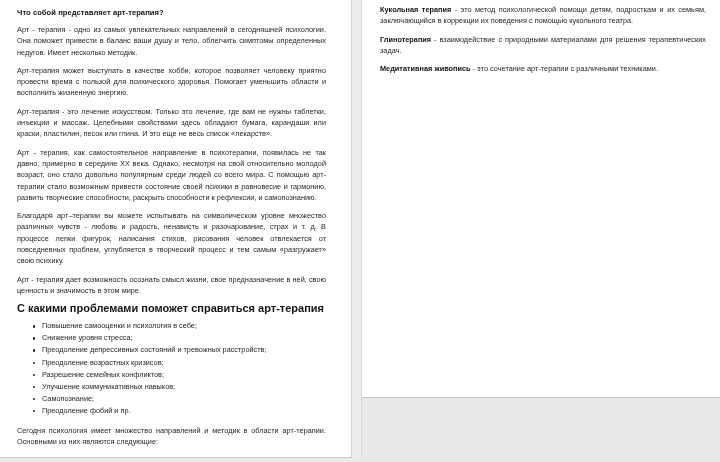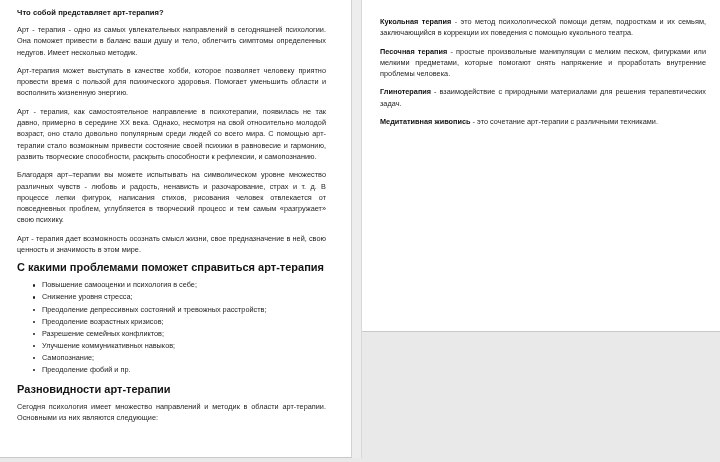--- a/index.html
+++ b/index.html
@@ -35,23 +35,23 @@
     padding: 4px 25px 0 17px;
   }
   .gutter {
     width: 9px;
     height: 458px;
     background: #ededed;
     border-right: 1px solid #d8d8d8;
   }
   .page-right {
     flex: 1;
-    height: 332px;
+    height: 398px;
     border-bottom: 1px solid #c9c9c9;
-    padding: 16px 14px 0 18px;
+    padding: 4px 14px 0 18px;
   }
   h2.doc-h {
     font-size: 7.6px;
     line-height: 11px;
     font-weight: bold;
     margin: 3px 0 6px 0;
     letter-spacing: 0.05px;
     color: #141414;
   }
   p.doc-p {
@@ -99,47 +99,46 @@
 <body>
 
 <div class="viewer">
 
   <div class="page page-left">
 
     <h2 class="doc-h">Что собой представляет арт-терапия?</h2>
 
     <p class="doc-p">Арт - терапия - одно из самых увлекательных направлений в сегодняшней психологии. Она поможет привести в баланс ваши душу и тело, облегчить симптомы определенных недугов. Имеет несколько методик.</p>
     <p class="doc-p">Арт-терапия может выступать в качестве хобби, которое позволяет человеку приятно провести время с пользой для психического здоровья. Помогает уменьшить области и восполнить жизненную энергию.</p>
+    <p class="doc-p">Арт-терапия - это лечение искусством. Только это лечение, где вам не нужны таблетки, инъекции и массаж. Целебными свойствами здесь обладают бумага, карандаши или краски, пластилин, песок или глина. И это еще не весь список «лекарств».</p>
     <p class="doc-p">Арт - терапия, как самостоятельное направление в психотерапии, появилась не так давно, примерно в середине XX века. Однако, несмотря на свой относительно молодой возраст, оно стало довольно популярным среди людей со всего мира. С помощью арт-терапии стало возможным привести состояние своей психики в равновесие и гармонию, развить творческие способности, раскрыть способности к рефлексии, и самопознанию.</p>
     <p class="doc-p">Благодаря арт–терапии вы можете испытывать на символическом уровне множество различных чувств - любовь и радость, ненависть и разочарование, страх и т. д. В процессе лепки фигурок, написания стихов, рисования человек отвлекается от повседневных проблем, углубляется в творческий процесс и тем самым «разгружает» свою психику.</p>
     <p class="doc-p">Арт - терапия дает возможность осознать смысл жизни, свое предназначение в ней, свою ценность и значимость в этом мире.</p>
 
     <div class="sec-head">С какими проблемами поможет справиться арт-терапия</div>
 
     <ul class="doc-list">
       <li>Повышение самооценки и психология в себе;</li>
       <li>Снижение уровня стресса;</li>
       <li>Преодоление депрессивных состояний и тревожных расстройств;</li>
       <li>Преодоление возрастных кризисов;</li>
       <li>Разрешение семейных конфликтов;</li>
       <li>Улучшение коммуникативных навыков;</li>
       <li>Самопознание;</li>
       <li>Преодоление фобий и пр.</li>
     </ul>
 
-    <div class="sec-head">Разновидности арт-терапии</div>
 
     <p class="doc-p">Сегодня психология имеет множество направлений и методик в области арт-терапии. Основными из них являются следующие:</p>
 
   </div>
 
   <div class="gutter"></div>
 
   <div class="page page-right">
 
     <p class="doc-p"><span class="bold">Кукольная терапия</span><span> - это метод психологической помощи детям, подросткам и их семьям, заключающийся в коррекции их поведения с помощью кукольного театра.</span></p>
-    <p class="doc-p"><span class="bold">Песочная терапия</span><span> - простые произвольные манипуляции с мелким песком, фигурками или мелкими предметами, которые помогают снять напряжение и проработать внутренние проблемы человека.</span></p>
     <p class="doc-p"><span class="bold">Глинотерапия</span><span> - взаимодействие с природными материалами для решения терапевтических задач.</span></p>
     <p class="doc-p"><span class="bold">Медитативная живопись</span><span> - это сочетание арт-терапии с различными техниками.</span></p>
 
   </div>
 
 </div>
 
 </body></html>

